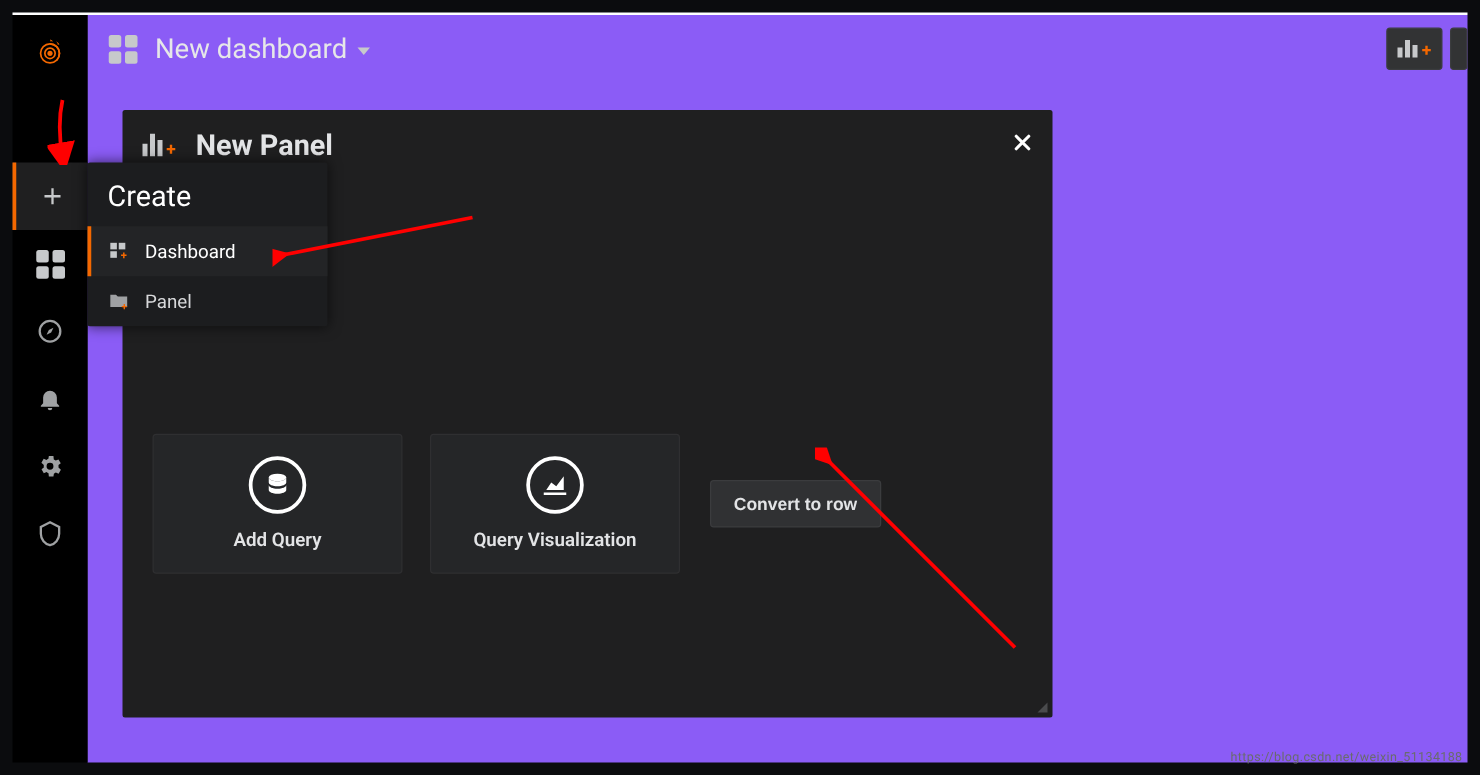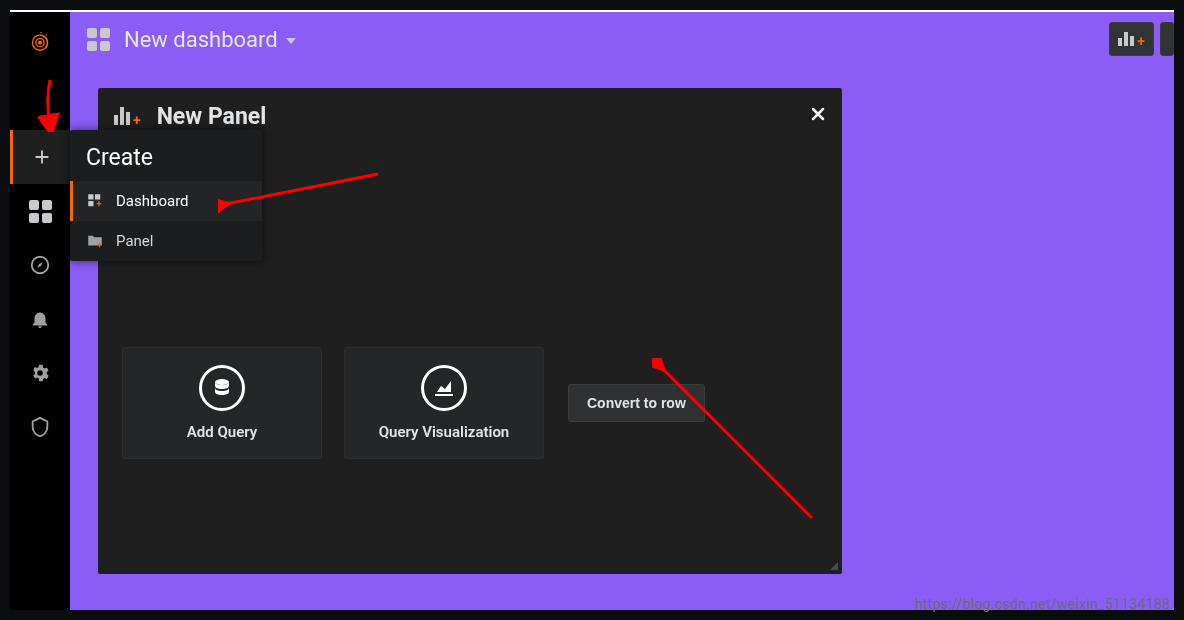--- a/index.html
+++ b/index.html
@@ -149,21 +149,21 @@
       display: flex;
       align-items: center;
       gap: 12px;
       padding: 11px 16px;
       font-size: 15px;
       color: #d7d8da;
       cursor: pointer;
     }
     .flyout-item.active { border-left: 3px solid #f46800; background: #232426; color: #fff; padding-left: 13px; }
     .flyout-item svg { width: 18px; height: 18px; flex-shrink: 0; }
-    .watermark { position: absolute; right: 14px; bottom: 8px; color: #6a6b6d; font-size: 14px; letter-spacing: 0.3px; margin-top: 10px; }
+    .watermark { position: absolute; right: 14px; bottom: 8px; color: #6a6b6d; font-size: 10px; letter-spacing: 0.3px; margin-top: 10px; }
     .arrow { position: absolute; z-index: 30; }
     .bars-plus { display: flex; align-items: flex-end; gap: 2px; }
     .bars-plus .b { width: 4px; background: #c7c9cb; }
     .bars-plus .plus { color: #f46800; font-size: 14px; font-weight: bold; margin-left: 1px; line-height: 10px; }
   </style>
 </head>
 <body>
 
 <div class="top-border"></div>
 

